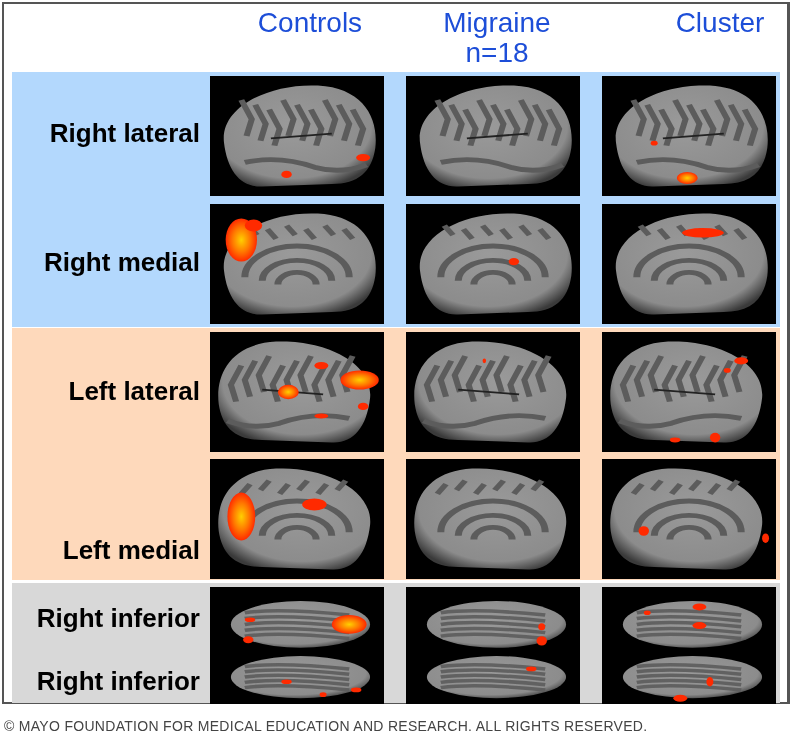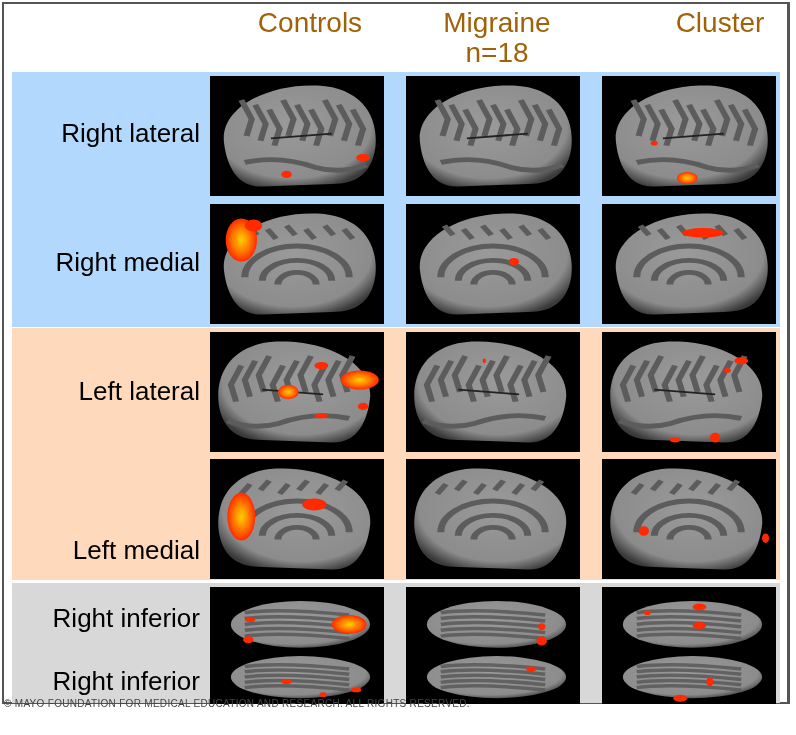--- a/index.html
+++ b/index.html
@@ -1,26 +1,26 @@
 <!DOCTYPE html>
 <html><head>
 <meta charset="utf-8">
 <style>
   html,body{margin:0;padding:0;background:#fff;}
   body{width:796px;height:735px;position:relative;overflow:hidden;font-family:"Liberation Sans",sans-serif;}
   #frame{position:absolute;left:2px;top:2px;width:788px;height:702px;border:2px solid #555;border-right:3px solid #555;background:#fff;box-sizing:border-box;}
-  .colhead{position:absolute;top:8px;width:180px;text-align:center;font-size:28px;line-height:30px;color:#a16207;}
+  .colhead{position:absolute;top:8px;width:180px;text-align:center;font-size:28px;line-height:30px;color:#1d4ed8;}
   .band{position:absolute;left:12px;width:768px;}
   .band.blue{top:72px;height:255px;background:#b3d8fd;}
   .band.peach{top:328px;height:252px;background:#fed9bb;}
   .band.gray{top:583px;height:120px;background:#d8d8d8;}
-  .rowlabel{position:absolute;right:596px;font-size:26px;color:#000;white-space:nowrap;text-align:right;}
+  .rowlabel{position:absolute;right:596px;font-size:26px;color:#000;white-space:nowrap;text-align:right;font-weight:bold;}
   .panel{position:absolute;background:#000;overflow:hidden;}
   .panel svg{width:100%;height:100%;display:block;}
-  #copyright{position:absolute;left:4px;top:698px;font-size:10px;letter-spacing:0.3px;color:#444;white-space:nowrap;}
+  #copyright{position:absolute;left:4px;top:718px;font-size:14px;letter-spacing:0.3px;color:#444;white-space:nowrap;}
 </style>
 </head>
 <body>
 
 <div id="frame"></div>
 
 <div class="colhead" style="left:220px">
   <div>Controls</div>
 </div>
 <div class="colhead" style="left:407px">

